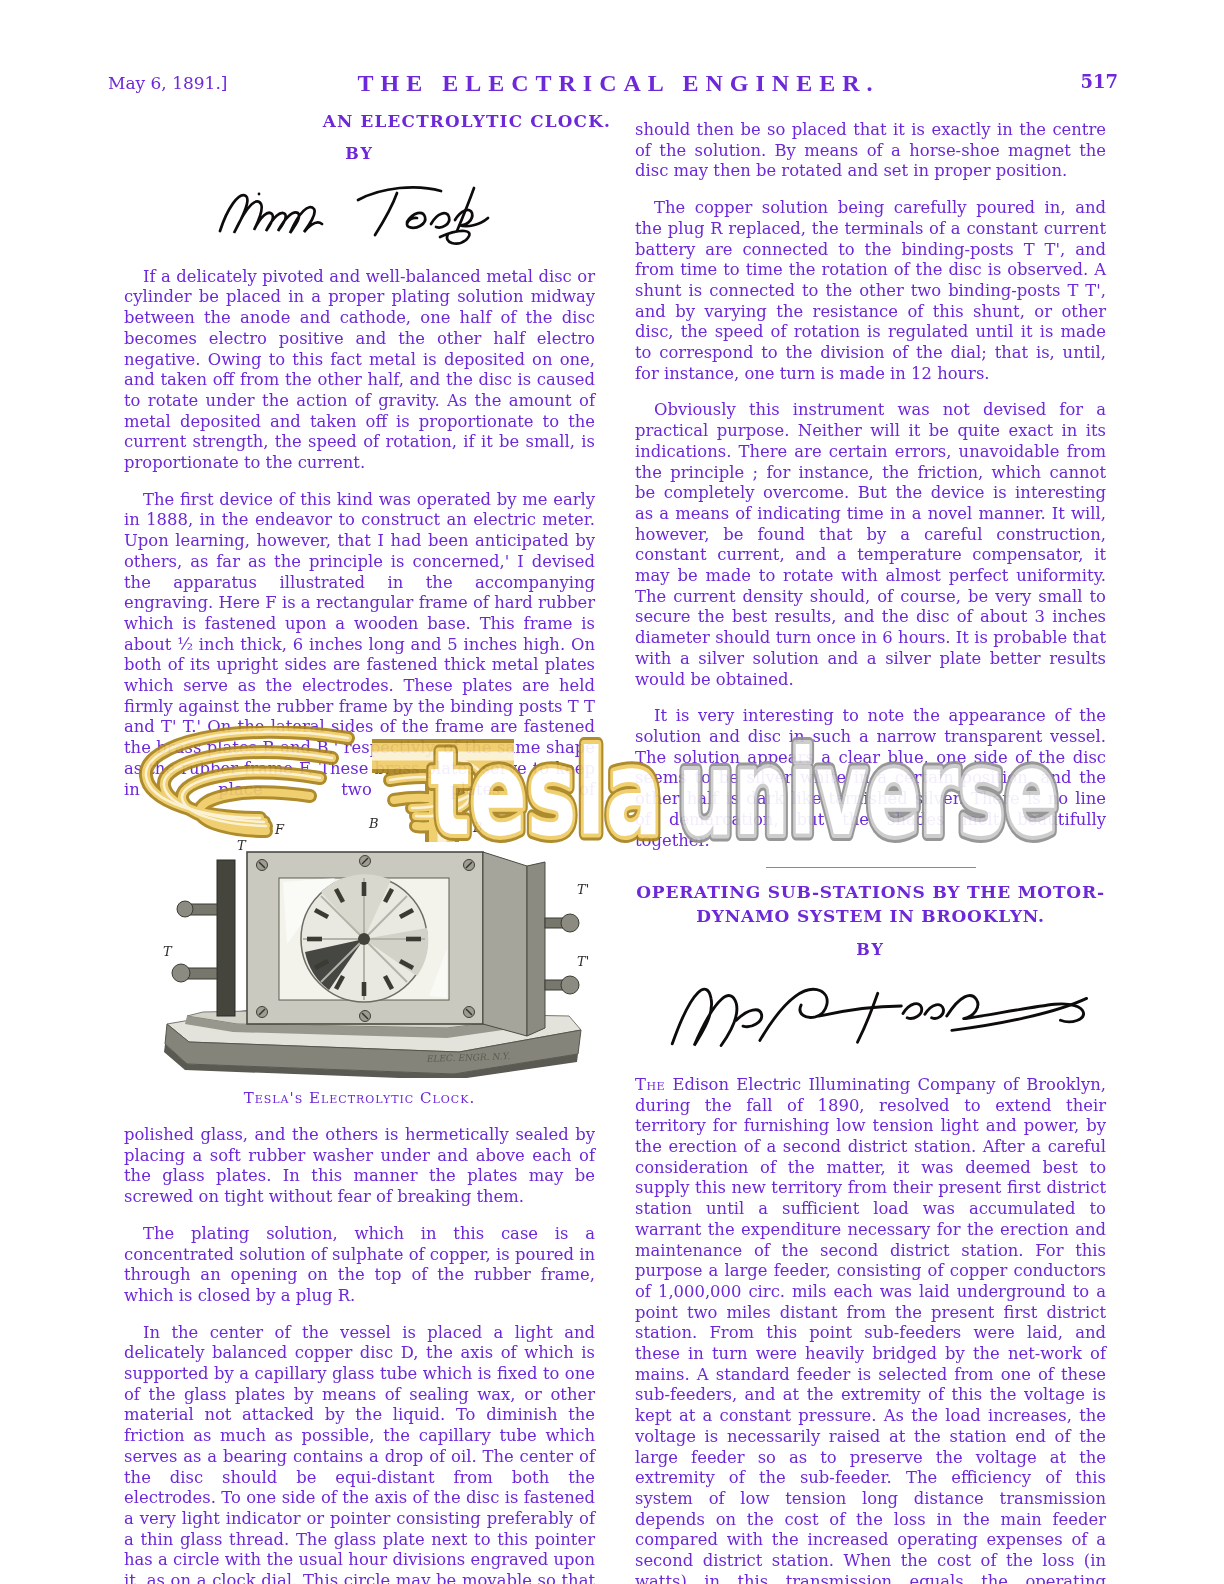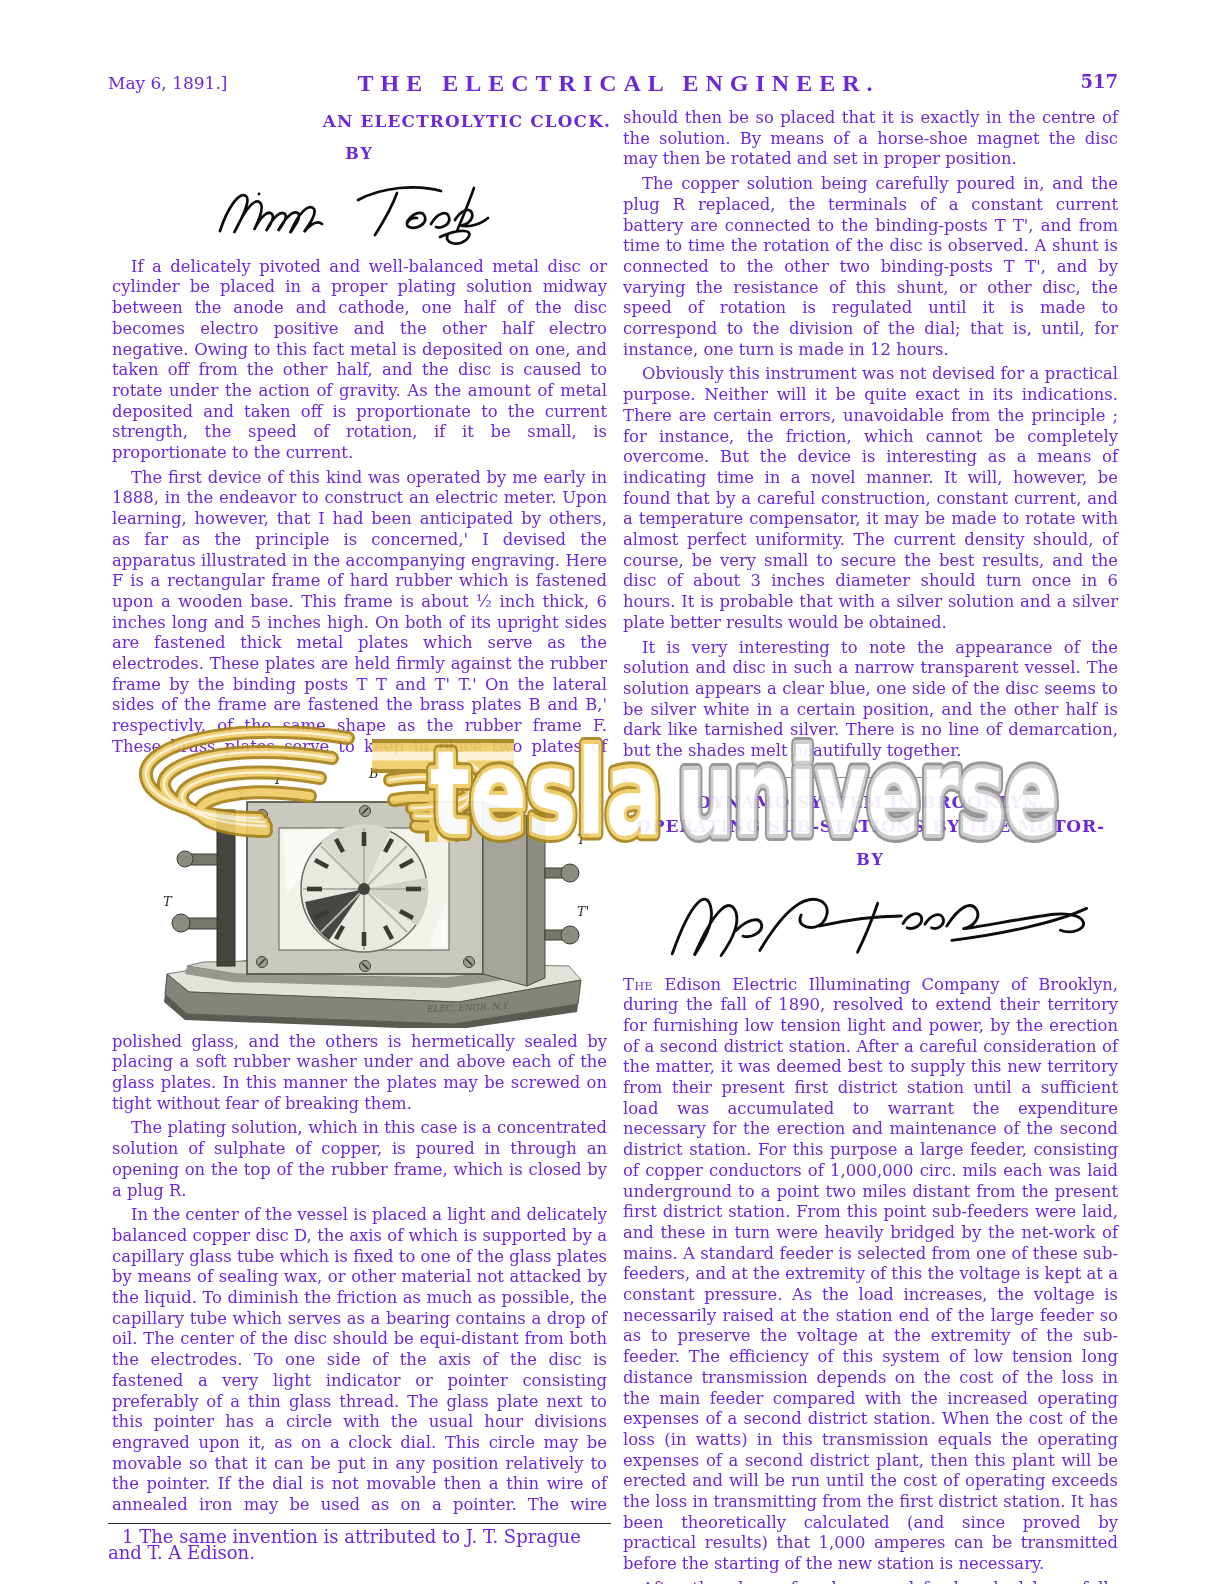--- a/index.html
+++ b/index.html
@@ -9,21 +9,21 @@
   .hdr{position:absolute;top:70px;left:108px;width:1014px;height:26px;}
   .hdr-date{position:absolute;left:0;top:3px;font-size:17px;}
   .hdr-title{position:absolute;left:7px;right:0;text-align:center;font-family:"Liberation Serif",serif;
              font-weight:bold;font-size:24px;letter-spacing:7px;}
   .hdr-page{position:absolute;right:4px;top:1px;font-weight:bold;font-size:18px;}
   
   .col{position:absolute;top:104px;width:503px;font-size:16.4px;line-height:20.7px;
        text-align:justify;}
   .col-l{left:108px;}
   .col-r{left:619px;}
-  p{margin:4px;text-indent:19px;}
+  p{margin:16px;text-indent:19px;}
   p.noind{text-indent:0;}
   p.runon{text-align-last:justify;}
   .art-title{font-weight:bold;text-align:right;text-indent:0;font-size:16.8px;
              letter-spacing:1.2px;margin:6px 0 0 0;line-height:22px;}
   .by{font-weight:bold;text-align:center;font-size:16px;letter-spacing:2px;margin:12px 0 2px 0;}
   .sig{display:block;margin:2px auto 6px auto;}
   .smallcaps{font-variant:small-caps;letter-spacing:.5px;}
   figure{margin:8px 0 4px 0;}
   figcaption{text-align:center;font-variant:small-caps;font-size:15px;letter-spacing:1px;margin-top:10px;}
   .fnsep{border-top:1.4px solid #2c2a28;margin-top:7px;}
@@ -141,41 +141,42 @@
           <text x="146" y="18">F</text>
           <text x="240" y="12">B</text>
           <text x="344" y="16">B</text>
           <text x="448" y="78">T'</text>
           <text x="448" y="150">T'</text>
           <text x="34" y="140">T</text>
           <text x="108" y="34">T</text>
         </g>
         <text x="298" y="246" font-family="DejaVu Serif, serif" font-style="italic" font-size="9" fill="#5d5d54" transform="rotate(-2 298 246)">ELEC. ENGR. N.Y.</text>
       </svg>
+      <figcaption>Tesla's Electrolytic Clock.</figcaption>
     </figure>
 
     <p class="noind">polished glass, and the others is hermetically sealed by placing a soft rubber washer under and above each of the glass plates.  In this manner the plates may be screwed on tight without fear of breaking them.</p>
     <p>The plating solution, which in this case is a concentrated solution of sulphate of copper, is poured in through an opening on the top of the rubber frame, which is closed by a plug R.</p>
     <p class="runon">In the center of the vessel is placed a light and delicately balanced copper disc D, the axis of which is supported by a capillary glass tube which is fixed to one of the glass plates by means of sealing wax, or other material not attacked by the liquid.  To diminish the friction as much as possible, the capillary tube which serves as a bearing contains a drop of oil.  The center of the disc should be equi-distant from both the electrodes.  To one side of the axis of the disc is fastened a very light indicator or pointer consisting preferably of a thin glass thread.  The glass plate next to this pointer has a circle with the usual hour divisions engraved upon it, as on a clock dial.  This circle may be movable so that it can be put in any position relatively to the pointer.  If the dial is not movable then a thin wire of annealed iron may be used as on a pointer.  The wire</p>
 
     <div class="fnsep"></div>
     <div class="footnote">1 The same invention is attributed to J. T. Sprague and T. A  Edison.</div>
   </div>
 
   <div class="col col-r">
     <p class="noind">should then be so placed that it is exactly in the centre of the solution.  By means of a horse-shoe magnet the disc may then be rotated and set in proper position.</p>
     <p>The copper solution being carefully poured in, and the plug R replaced, the terminals of a constant current battery are connected to the binding-posts T T', and from time to time the rotation of the disc is observed.  A shunt is connected to the other two binding-posts T T', and by varying the resistance of this shunt, or other disc, the speed of rotation is regulated until it is made to correspond to the division of the dial; that is, until, for instance, one turn is made in 12 hours.</p>
     <p>Obviously this instrument was not devised for a practical purpose.  Neither will it be quite exact in its indications.  There are certain errors, unavoidable from the principle ; for instance, the friction, which cannot be completely overcome.  But the device is interesting as a means of indicating time in a novel manner.  It will, however, be found that by a careful construction, constant current, and a temperature compensator, it may be made to rotate with almost perfect uniformity.  The current density should, of course, be very small to secure the best results, and the disc of about 3 inches diameter should turn once in 6 hours.  It is probable that with a silver solution and a silver plate better results would be obtained.</p>
     <p>It is very interesting to note the appearance of the solution and disc in such a narrow transparent vessel.  The solution appears a clear blue, one side of the disc seems to be silver white in a certain position, and the other half is dark like tarnished silver.  There is no line of demarcation, but the shades melt beautifully together.</p>
 
     <div class="rule2"></div>
 
     <div class="a2title">
+      <div>OPERATING SUB-STATIONS BY THE MOTOR-</div>
       <div>DYNAMO SYSTEM IN BROOKLYN.</div>
-      <div>OPERATING SUB-STATIONS BY THE MOTOR-</div>
     </div>
     <div class="by">BY</div>
 
     <svg class="sig" width="440" height="96" viewBox="0 0 520 114" aria-label="W. S. Barstow">
       <g fill="none" stroke="#0d0c0b" stroke-width="3.4" stroke-linecap="round">
         <path d="M24,96 C48,28 66,20 70,42 C74,60 60,82 50,98 C76,38 94,28 100,48 C104,64 92,84 82,98"></path>
         <path d="M100,68 C114,54 128,52 130,61 C132,70 118,78 108,75"></path>
         <path d="M128,92 C160,38 184,26 200,33 C214,40 208,60 194,64 C182,67 172,60 177,50"></path>
         <path d="M198,63 C234,55 266,51 296,51"></path>
         <path d="M268,36 C261,56 251,80 244,94"></path>

